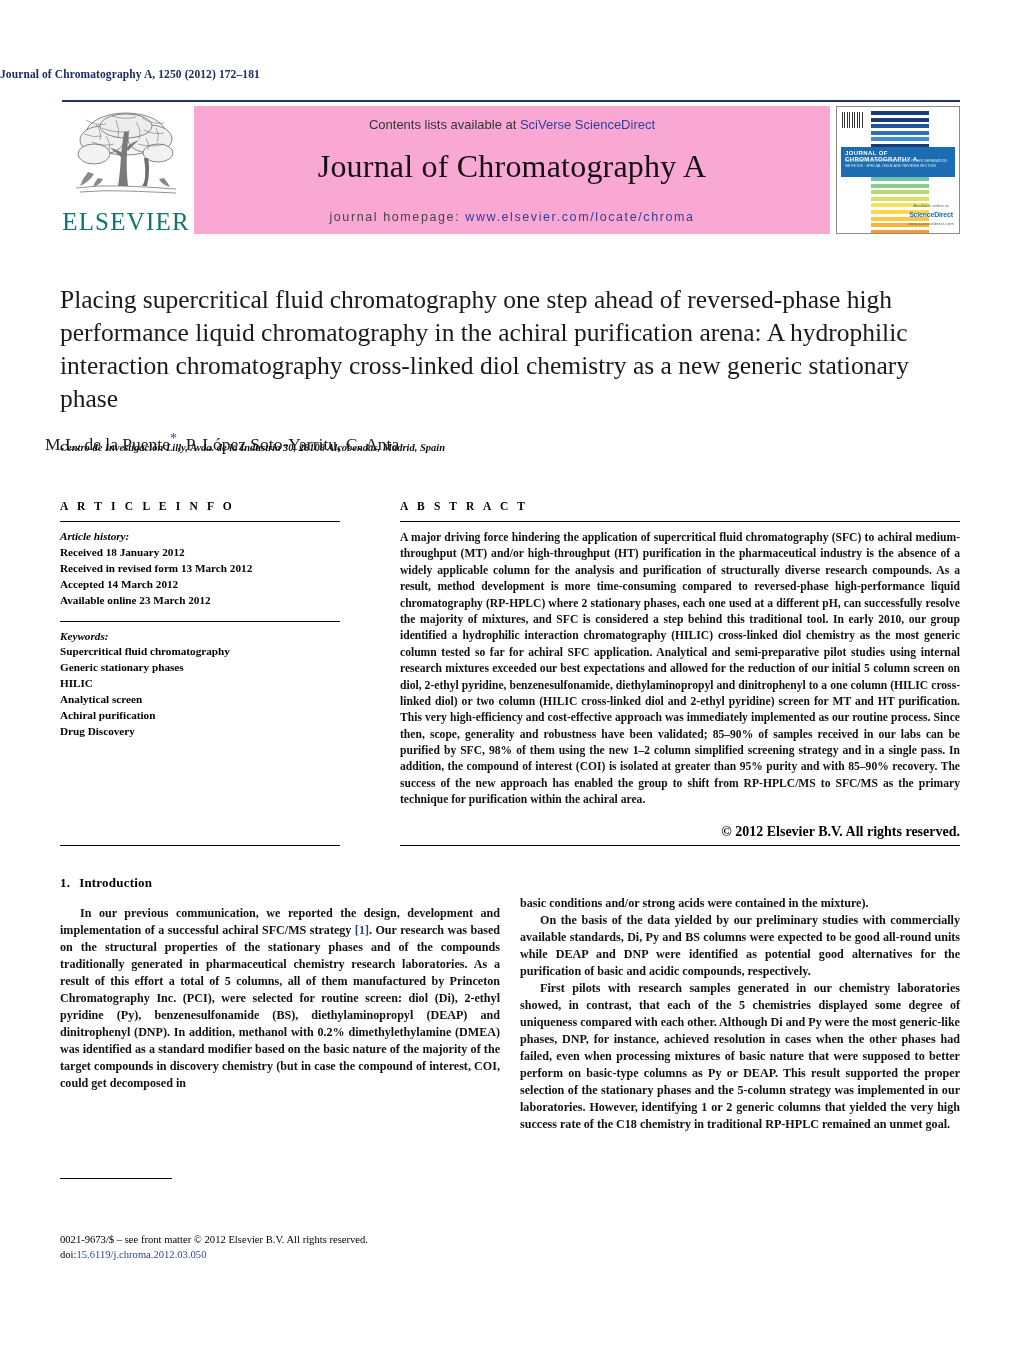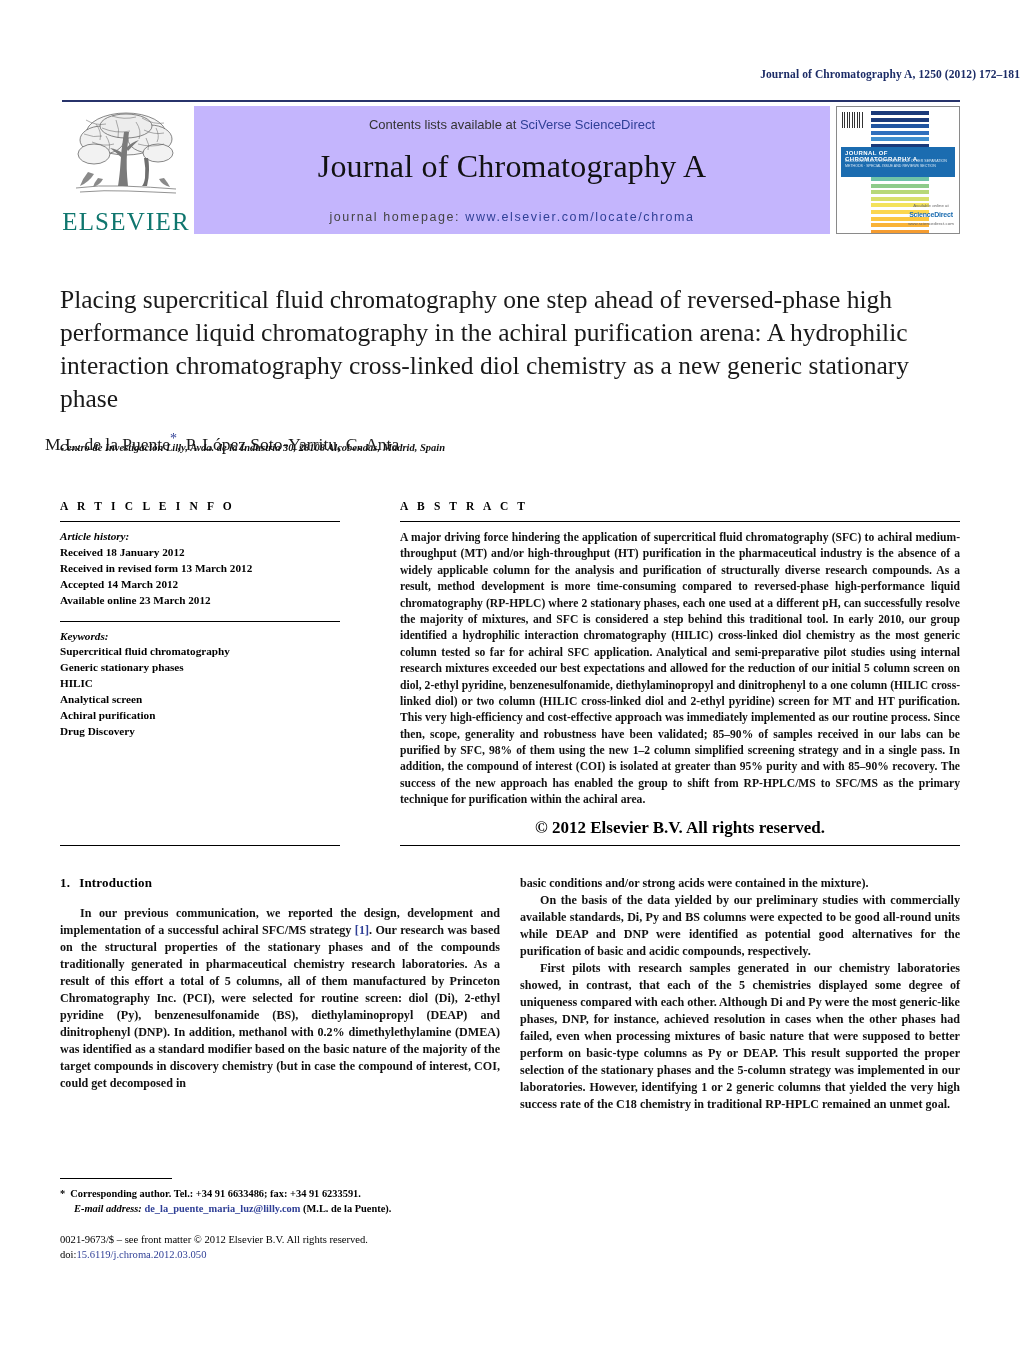--- a/index.html
+++ b/index.html
@@ -19,21 +19,21 @@
     left: 0; top: 0;
     width: 1020px;
     height: 1351px;
   }
 
   
   .runninghead {
     position: absolute;
     left: 0; top: 68px;
     width: 1020px;
-    text-align: right;
+    text-align: left;
     font-size: 11.5px;
     font-weight: bold;
     color: #1b2b66;
     letter-spacing: 0.1px;
   }
 
   
   .masthead {
     position: absolute;
     left: 62px; top: 100px;
@@ -65,21 +65,21 @@
     text-align: center;
     font-family: "Liberation Serif", serif;
     font-size: 25px;
     letter-spacing: 1.2px;
     color: #0f766e;
     line-height: 1;
   }
 
   .masthead-center {
     flex: 1 1 auto;
-    background: #c4b5fd;
+    background: #f9a8d4;
     position: relative;
     margin-left: 4px;
     margin-right: 6px;
   }
   .contents-line {
     position: absolute;
     left: 0; top: 11px;
     width: 100%;
     text-align: center;
     font-family: "Liberation Sans", sans-serif;
@@ -203,33 +203,33 @@
   .abstract-text {
     margin-top: 8px;
     font-size: 11.6px;
     line-height: 1.415;
     text-align: justify;
     font-weight: bold;
     color: #111;
     hyphens: manual;
   }
   .copyright {
-    margin-top: 9px;
-    font-size: 17px;
-    text-align: center;
+    margin-top: 15px;
+    font-size: 14px;
+    text-align: right;
     font-weight: bold;
   }
 
   
   .sep-left  { position: absolute; left: 60px;  top: 845px; width: 280px; border-top: 1px solid #000; }
   .sep-right { position: absolute; left: 400px; top: 845px; width: 560px; border-top: 1px solid #000; }
 
   
   .body-left  { position: absolute; left: 60px;  top: 875px; width: 440px; }
-  .body-right { position: absolute; left: 520px; top: 875px; width: 440px; }
+  .body-right { position: absolute; left: 520px; top: 895px; width: 440px; }
 
   .h2 {
     font-size: 13px;
     font-weight: bold;
     margin: 0 0 14px 0;
     letter-spacing: 0.2px;
   }
   .h2 .num { margin-right: 9px; }
 
   .para {
@@ -412,28 +412,19 @@
     <p class="para indent"><span>In our previous communication, we reported the design, development and implementation of a successful achiral SFC/MS strategy </span><span class="ref">[1]</span><span>. Our research was based on the structural properties of the stationary phases and of the compounds traditionally generated in pharmaceutical chemistry research laboratories. As a result of this effort a total of 5 columns, all of them manufactured by Princeton Chromatography Inc. (PCI), were selected for routine screen: diol (Di), 2-ethyl pyridine (Py), benzenesulfonamide (BS), diethylaminopropyl (DEAP) and dinitrophenyl (DNP). In addition, methanol with 0.2% dimethylethylamine (DMEA) was identified as a standard modifier based on the basic nature of the majority of the target compounds in discovery chemistry (but in case the compound of interest, COI, could get decomposed in</span></p>
   </div>
 
   <div class="body-right">
     <p class="para">basic conditions and/or strong acids were contained in the mixture).</p>
     <p class="para indent">On the basis of the data yielded by our preliminary studies with commercially available standards, Di, Py and BS columns were expected to be good all-round units while DEAP and DNP were identified as potential good alternatives for the purification of basic and acidic compounds, respectively.</p>
     <p class="para indent">First pilots with research samples generated in our chemistry laboratories showed, in contrast, that each of the 5 chemistries displayed some degree of uniqueness compared with each other. Although Di and Py were the most generic-like phases, DNP, for instance, achieved resolution in cases when the other phases had failed, even when processing mixtures of basic nature that were supposed to better perform on basic-type columns as Py or DEAP. This result supported the proper selection of the stationary phases and the 5-column strategy was implemented in our laboratories. However, identifying 1 or 2 generic columns that yielded the very high success rate of the C18 chemistry in traditional RP-HPLC remained an unmet goal.</p>
   </div>
 
   <div class="footnote-rule"></div>
-  <div class="footnote">
-    <div>
-      <span class="star">*</span><span>Corresponding author. Tel.: +34 91 6633486; fax: +34 91 6233591.</span>
-    </div>
-    <div class="footnote-ind">
-      <span class="em">E-mail address:</span>
-      <span class="link">de_la_puente_maria_luz@lilly.com</span><span> (M.L. de la Puente).</span>
-    </div>
-  </div>
 
   <div class="imprint">
     <div>0021-9673/$ – see front matter © 2012 Elsevier B.V. All rights reserved.</div>
     <div><span>doi:</span><span class="link">15.6119/j.chroma.2012.03.050</span></div>
   </div>
 
 </div>
 
 </body></html>

